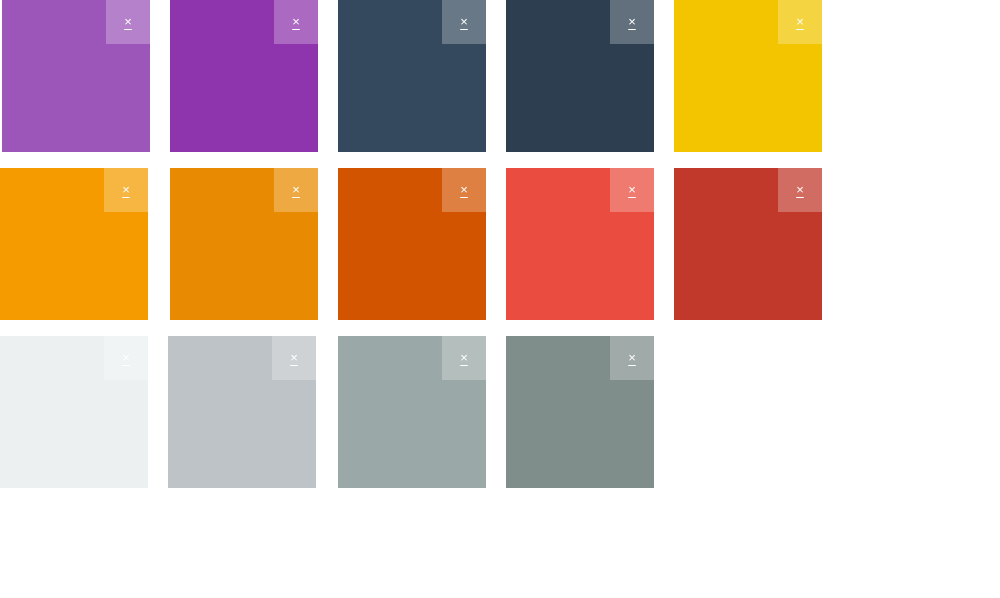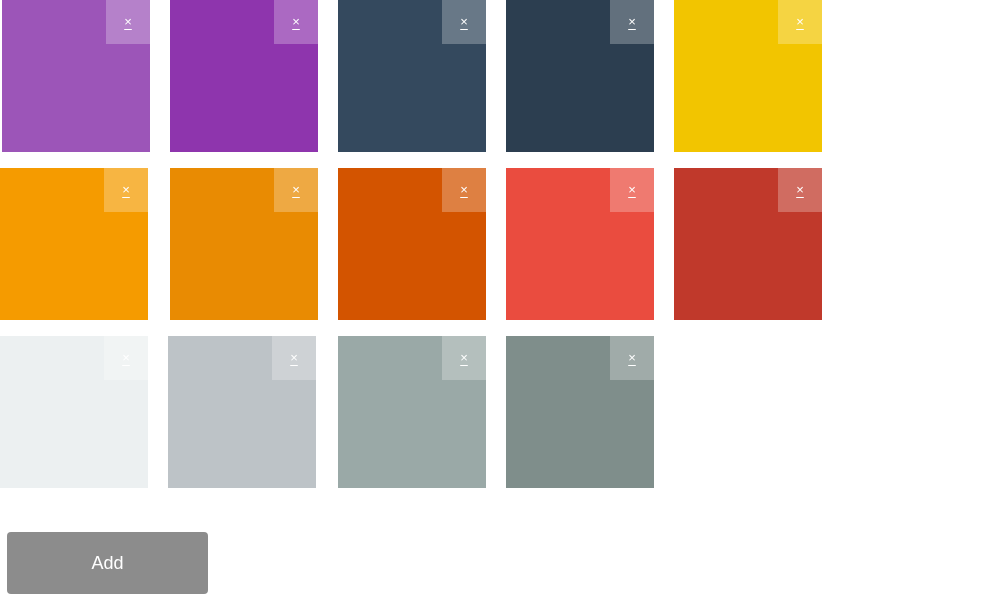--- a/index.html
+++ b/index.html
@@ -183,15 +183,14 @@
         </a>
       </div>
       <div class="swatch-tile col-2" style="width: 148px; height: 152px; margin-right: 20px; margin-bottom: 16px;">
         <div class="swatch-body" style="background: rgb(127, 142, 139);"></div>
         <a class="close-button" href="#" style="background: rgba(255, 255, 255, 0.26);">
           <span class="close-glyph" style="color: rgb(255, 255, 255);">×</span>
         </a>
       </div>
     </div>
 
-  <button id="add-button" style="background: rgb(140, 140, 140); color: rgb(255, 255, 255);">Add</button>
 
 </div>
 
 </body></html>

